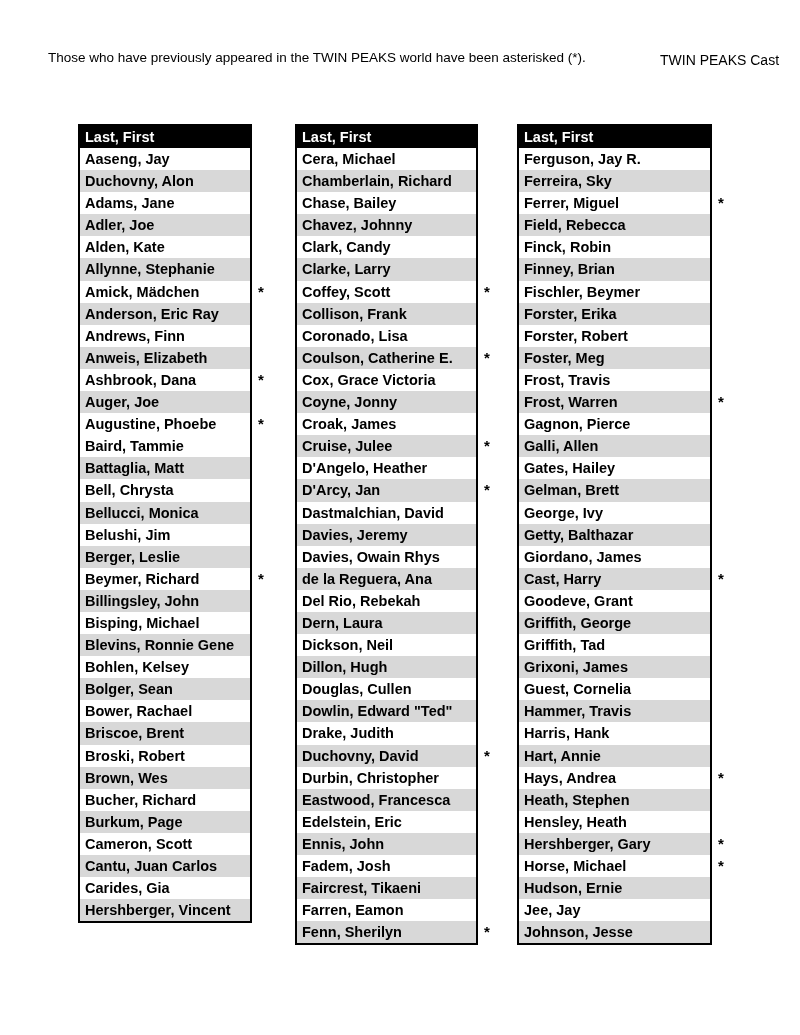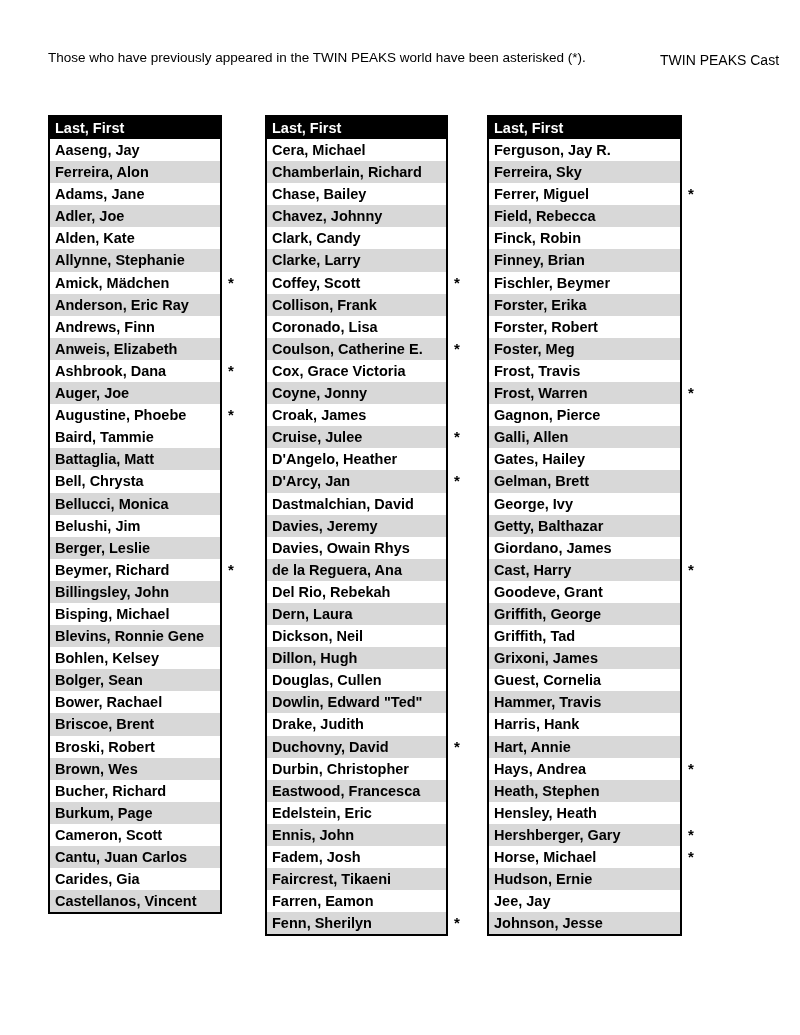--- a/index.html
+++ b/index.html
@@ -26,24 +26,25 @@
   }
   .corner {
     position: absolute;
     left: 660px;
     top: 52px;
     font-size: 14px;
     white-space: nowrap;
   }
   .cast-table {
     position: absolute;
-    top: 115px;
+    top: 124px;
     border: 2px solid #000;
     box-sizing: border-box;
     background: var(--row-bg, #fff);
+    margin-left: 30px;
   }
   .cast-table.t1 { left: 48px;  width: 174px; }
   .cast-table.t2 { left: 265px; width: 183px; }
   .cast-table.t3 { left: 487px; width: 195px; }
   .thead {
     height: 22px;
     line-height: 22px;
     background: var(--header-bg, #000);
     color: var(--header-text, #fff);
     font-weight: bold;
@@ -77,21 +78,21 @@
 <body>
 
 <div class="page">
   <div class="note">Those who have previously appeared in the TWIN PEAKS world have been asterisked (*).</div>
   <div class="corner">TWIN PEAKS Cast</div>
 
   <div class="cast-table t1">
     <div class="thead">Last, First</div>
     <div class="tbody">
         <div class="row"><span class="nm">Aaseng, Jay</span></div>
-        <div class="row alt"><span class="nm">Ferreira, Alon</span></div>
+        <div class="row alt"><span class="nm">Duchovny, Alon</span></div>
         <div class="row"><span class="nm">Adams, Jane</span></div>
         <div class="row alt"><span class="nm">Adler, Joe</span></div>
         <div class="row"><span class="nm">Alden, Kate</span></div>
         <div class="row alt"><span class="nm">Allynne, Stephanie</span></div>
         <div class="row"><span class="nm">Amick, Mädchen</span><span class="ast">*</span></div>
         <div class="row alt"><span class="nm">Anderson, Eric Ray</span></div>
         <div class="row"><span class="nm">Andrews, Finn</span></div>
         <div class="row alt"><span class="nm">Anweis, Elizabeth</span></div>
         <div class="row"><span class="nm">Ashbrook, Dana</span><span class="ast">*</span></div>
         <div class="row alt"><span class="nm">Auger, Joe</span></div>
@@ -110,21 +111,21 @@
         <div class="row alt"><span class="nm">Bolger, Sean</span></div>
         <div class="row"><span class="nm">Bower, Rachael</span></div>
         <div class="row alt"><span class="nm">Briscoe, Brent</span></div>
         <div class="row"><span class="nm">Broski, Robert</span></div>
         <div class="row alt"><span class="nm">Brown, Wes</span></div>
         <div class="row"><span class="nm">Bucher, Richard</span></div>
         <div class="row alt"><span class="nm">Burkum, Page</span></div>
         <div class="row"><span class="nm">Cameron, Scott</span></div>
         <div class="row alt"><span class="nm">Cantu, Juan Carlos</span></div>
         <div class="row"><span class="nm">Carides, Gia</span></div>
-        <div class="row alt"><span class="nm">Castellanos, Vincent</span></div>
+        <div class="row alt"><span class="nm">Hershberger, Vincent</span></div>
       </div>
   </div>
 
   <div class="cast-table t2">
     <div class="thead">Last, First</div>
     <div class="tbody">
         <div class="row"><span class="nm">Cera, Michael</span></div>
         <div class="row alt"><span class="nm">Chamberlain, Richard</span></div>
         <div class="row"><span class="nm">Chase, Bailey</span></div>
         <div class="row alt"><span class="nm">Chavez, Johnny</span></div>

